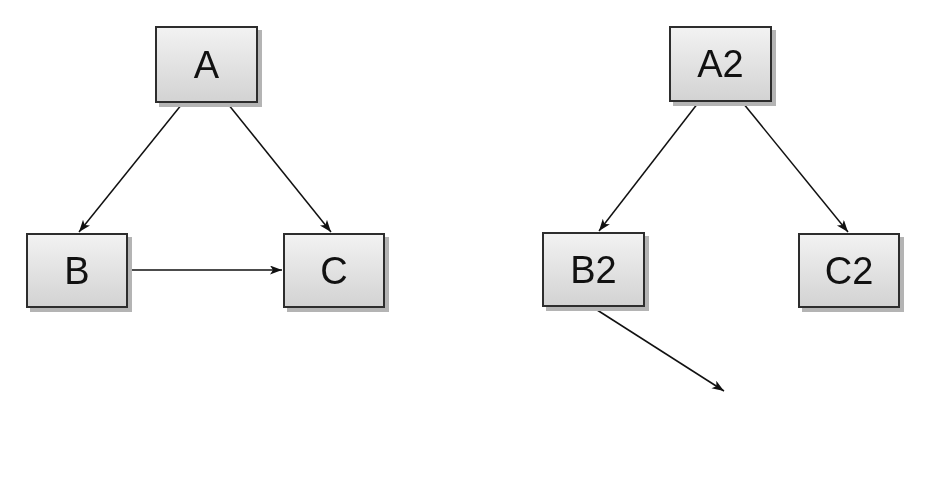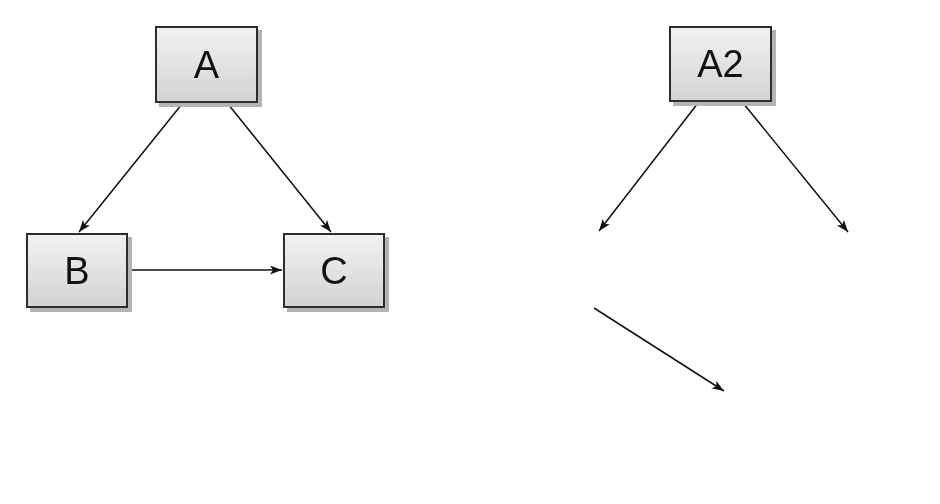--- a/index.html
+++ b/index.html
@@ -78,14 +78,20 @@
   </div>
   <div class="node" style="left: 26px; top: 233px; width: 102px; height: 75px;">
     <span class="node-label">B</span>
   </div>
   <div class="node" style="left: 283px; top: 233px; width: 102px; height: 75px;">
     <span class="node-label">C</span>
   </div>
   <div class="node" style="left: 669px; top: 26px; width: 103px; height: 76px; align-items: center;">
     <span class="node-label">A2</span>
   </div>
+  <div class="node" style="left: 542px; top: 232px; width: 103px; height: 75px;">
+    <span class="node-label">B2</span>
+  </div>
+  <div class="node" style="left: 798px; top: 233px; width: 102px; height: 75px;">
+    <span class="node-label">C2</span>
+  </div>
 
 </div>
 
 </body></html>

